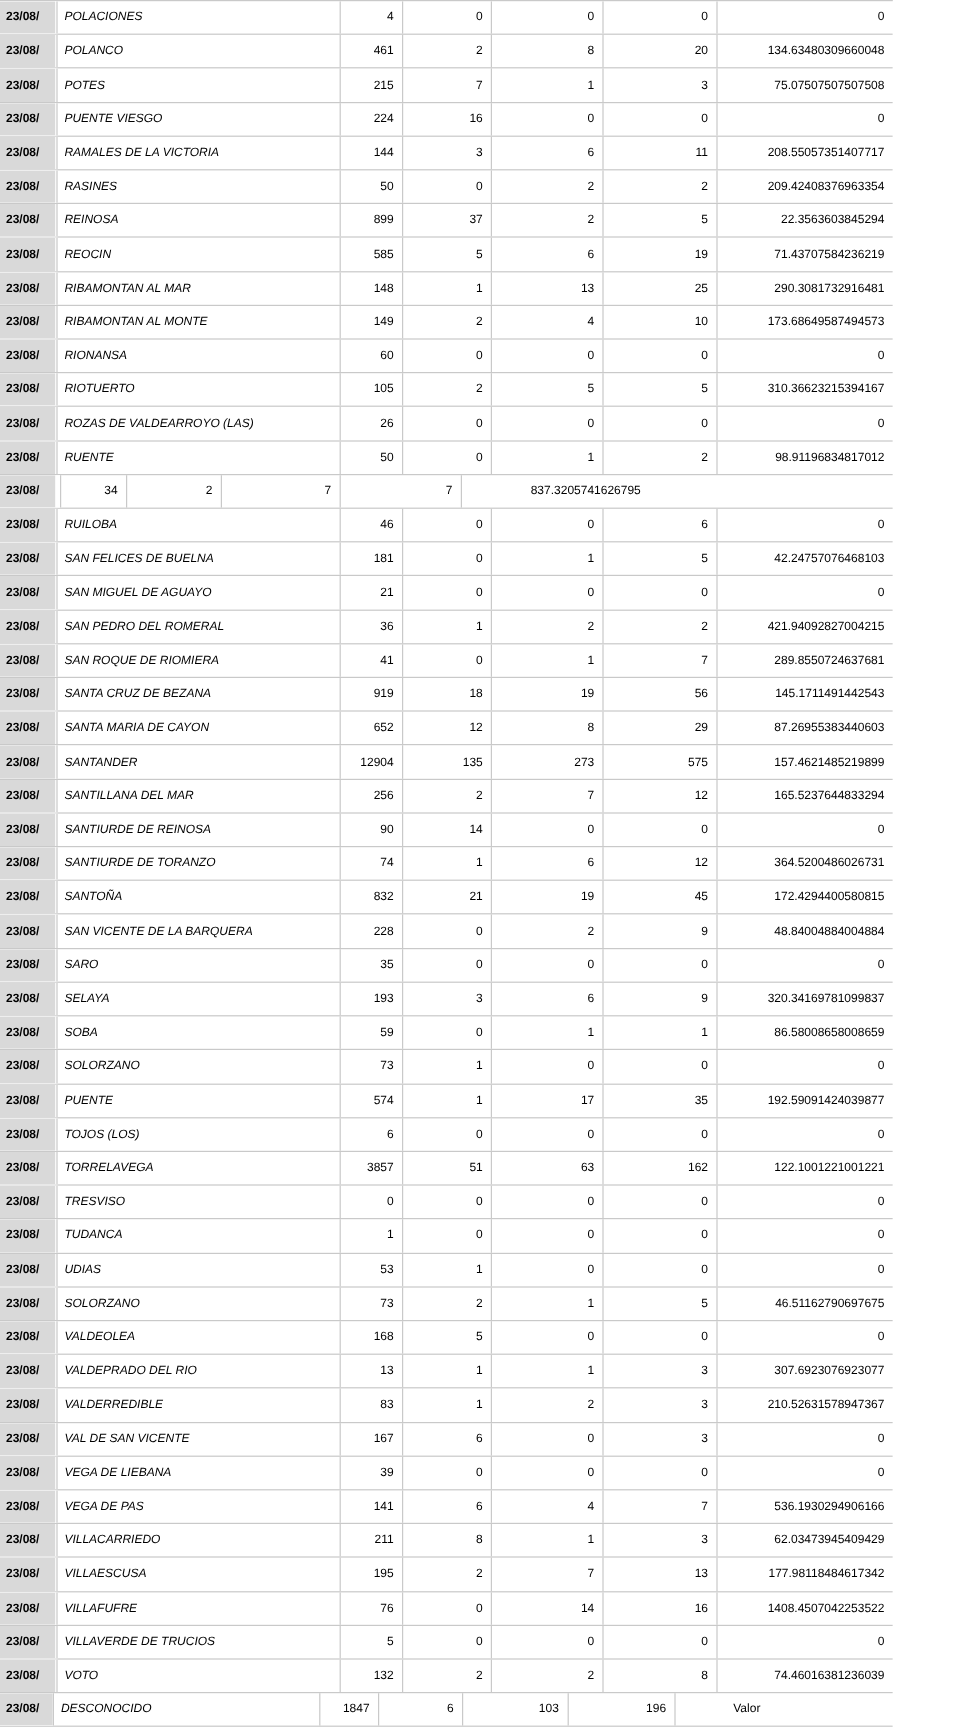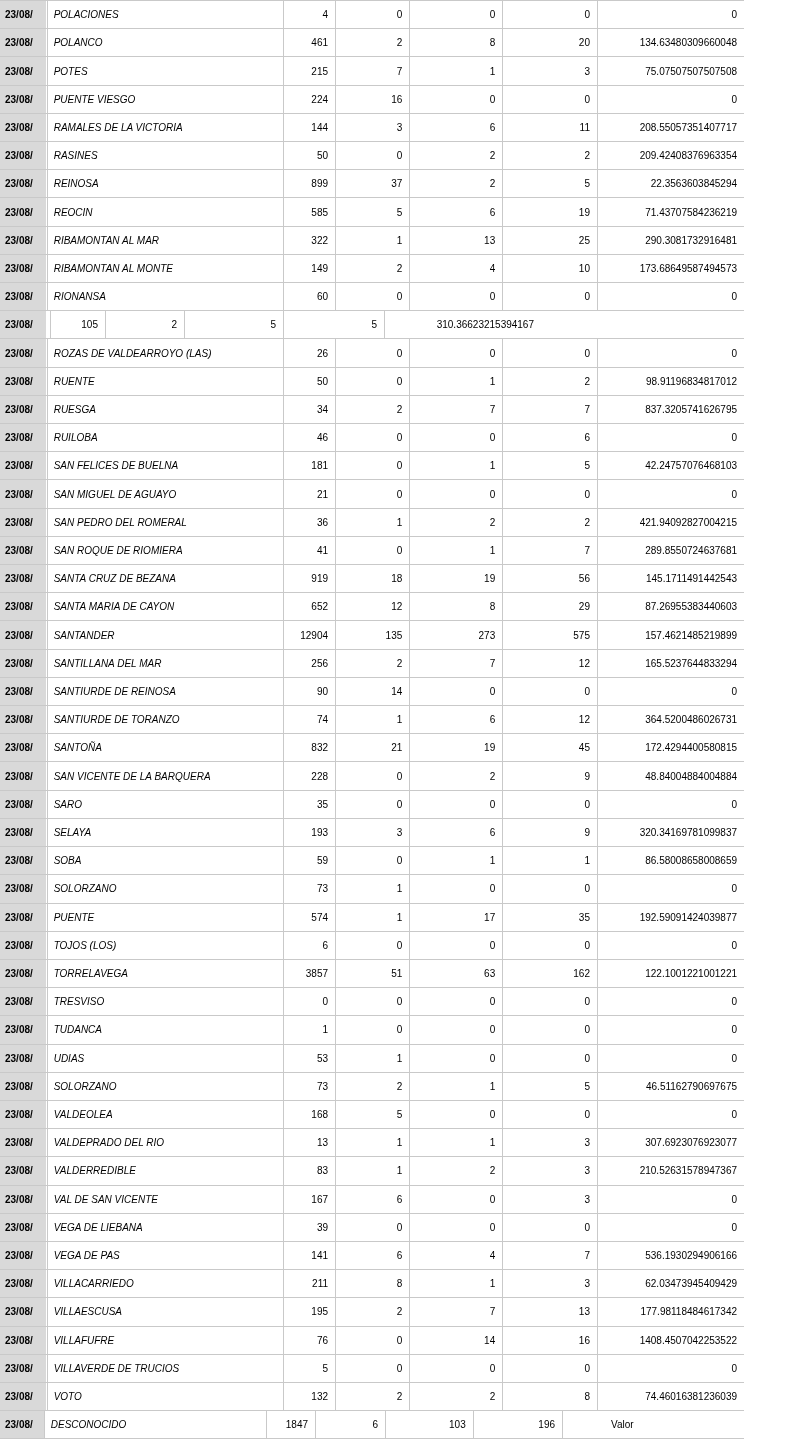--- a/index.html
+++ b/index.html
@@ -161,21 +161,21 @@
     <div class="cell c-n3 num">6</div>
     <div class="cell c-n4 num">19</div>
     <div class="cell c-last">71.43707584236219</div>
   </div>
 
   <div class="row">
     <div class="cell c-date">
       <div class="date-chip">23/08/</div>
     </div>
     <div class="cell c-name">RIBAMONTAN AL MAR</div>
-    <div class="cell c-n1 num">322</div>
+    <div class="cell c-n1 num">148</div>
     <div class="cell c-n2 num">1</div>
     <div class="cell c-n3 num">13</div>
     <div class="cell c-n4 num">25</div>
     <div class="cell c-last">290.3081732916481</div>
   </div>
 
   <div class="row">
     <div class="cell c-date">
       <div class="date-chip">23/08/</div>
     </div>
@@ -196,20 +196,21 @@
     <div class="cell c-n2 num">0</div>
     <div class="cell c-n3 num">0</div>
     <div class="cell c-n4 num">0</div>
     <div class="cell c-last">0</div>
   </div>
 
   <div class="row">
     <div class="cell c-date">
       <div class="date-chip">23/08/</div>
     </div>
+    <div class="cell c-name">RIOTUERTO</div>
     <div class="cell c-n1 num">105</div>
     <div class="cell c-n2 num">2</div>
     <div class="cell c-n3 num">5</div>
     <div class="cell c-n4 num">5</div>
     <div class="cell c-last">310.36623215394167</div>
   </div>
 
   <div class="row">
     <div class="cell c-date">
       <div class="date-chip">23/08/</div>
@@ -231,21 +232,20 @@
     <div class="cell c-n2 num">0</div>
     <div class="cell c-n3 num">1</div>
     <div class="cell c-n4 num">2</div>
     <div class="cell c-last">98.91196834817012</div>
   </div>
 
   <div class="row">
     <div class="cell c-date">
       <div class="date-chip">23/08/</div>
     </div>
-    <div class="cell c-name">RUESGA</div>
     <div class="cell c-n1 num">34</div>
     <div class="cell c-n2 num">2</div>
     <div class="cell c-n3 num">7</div>
     <div class="cell c-n4 num">7</div>
     <div class="cell c-last">837.3205741626795</div>
   </div>
 
   <div class="row">
     <div class="cell c-date">
       <div class="date-chip">23/08/</div>

